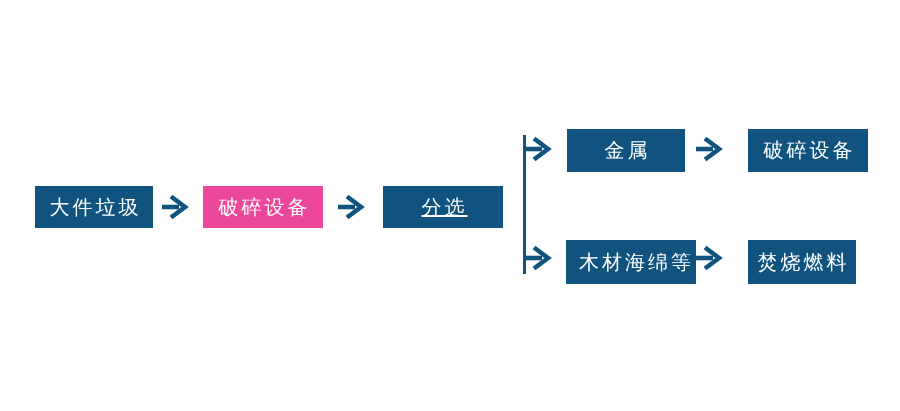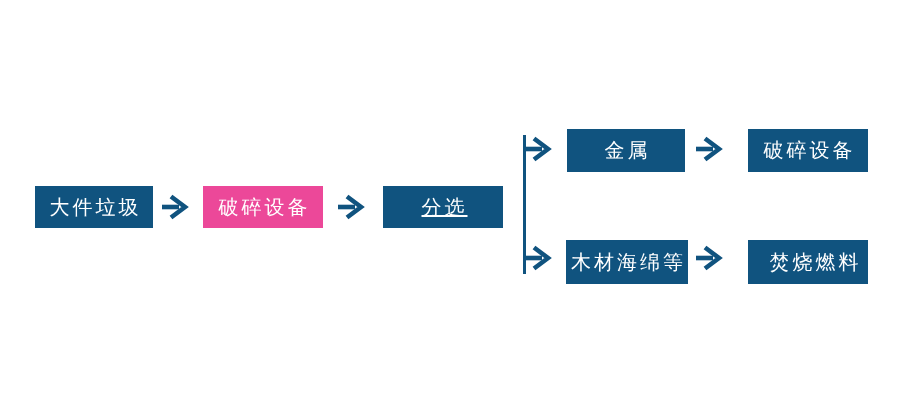--- a/index.html
+++ b/index.html
@@ -53,22 +53,22 @@
     height: 139px;
     background: #10537F;
   }
 
   
   #node-bulky        { left: 35px;  top: 186px; width: 118px; height: 42px; }
   #node-crush        { left: 203px; top: 186px; width: 120px; height: 42px; }
   #node-sorting      { left: 383px; top: 186px; width: 120px; height: 42px; text-decoration: underline; }
   #node-metal        { left: 567px; top: 129px; width: 118px; height: 43px; }
   #node-recycle      { left: 748px; top: 129px; width: 120px; height: 43px; }
-  #node-wood         { left: 566px; top: 240px; width: 122px; height: 44px; }
-  #node-incineration { left: 748px; top: 240px; width: 108px; height: 44px; padding-left: 12px; }
+  #node-wood         { left: 566px; top: 240px; width: 122px; height: 44px; padding-left: 8px; }
+  #node-incineration { left: 748px; top: 240px; width: 108px; height: 44px; }
 
   #arrow-1 { left: 160px; top: 192px; }
   #arrow-2 { left: 336px; top: 192px; }
   #arrow-3 { left: 694px; top: 134px; }
   #arrow-4 { left: 694px; top: 243px; }
 
   #stub-top    { left: 525px; top: 134px; }
   #stub-bottom { left: 525px; top: 243px; }
 </style>
 </head>

